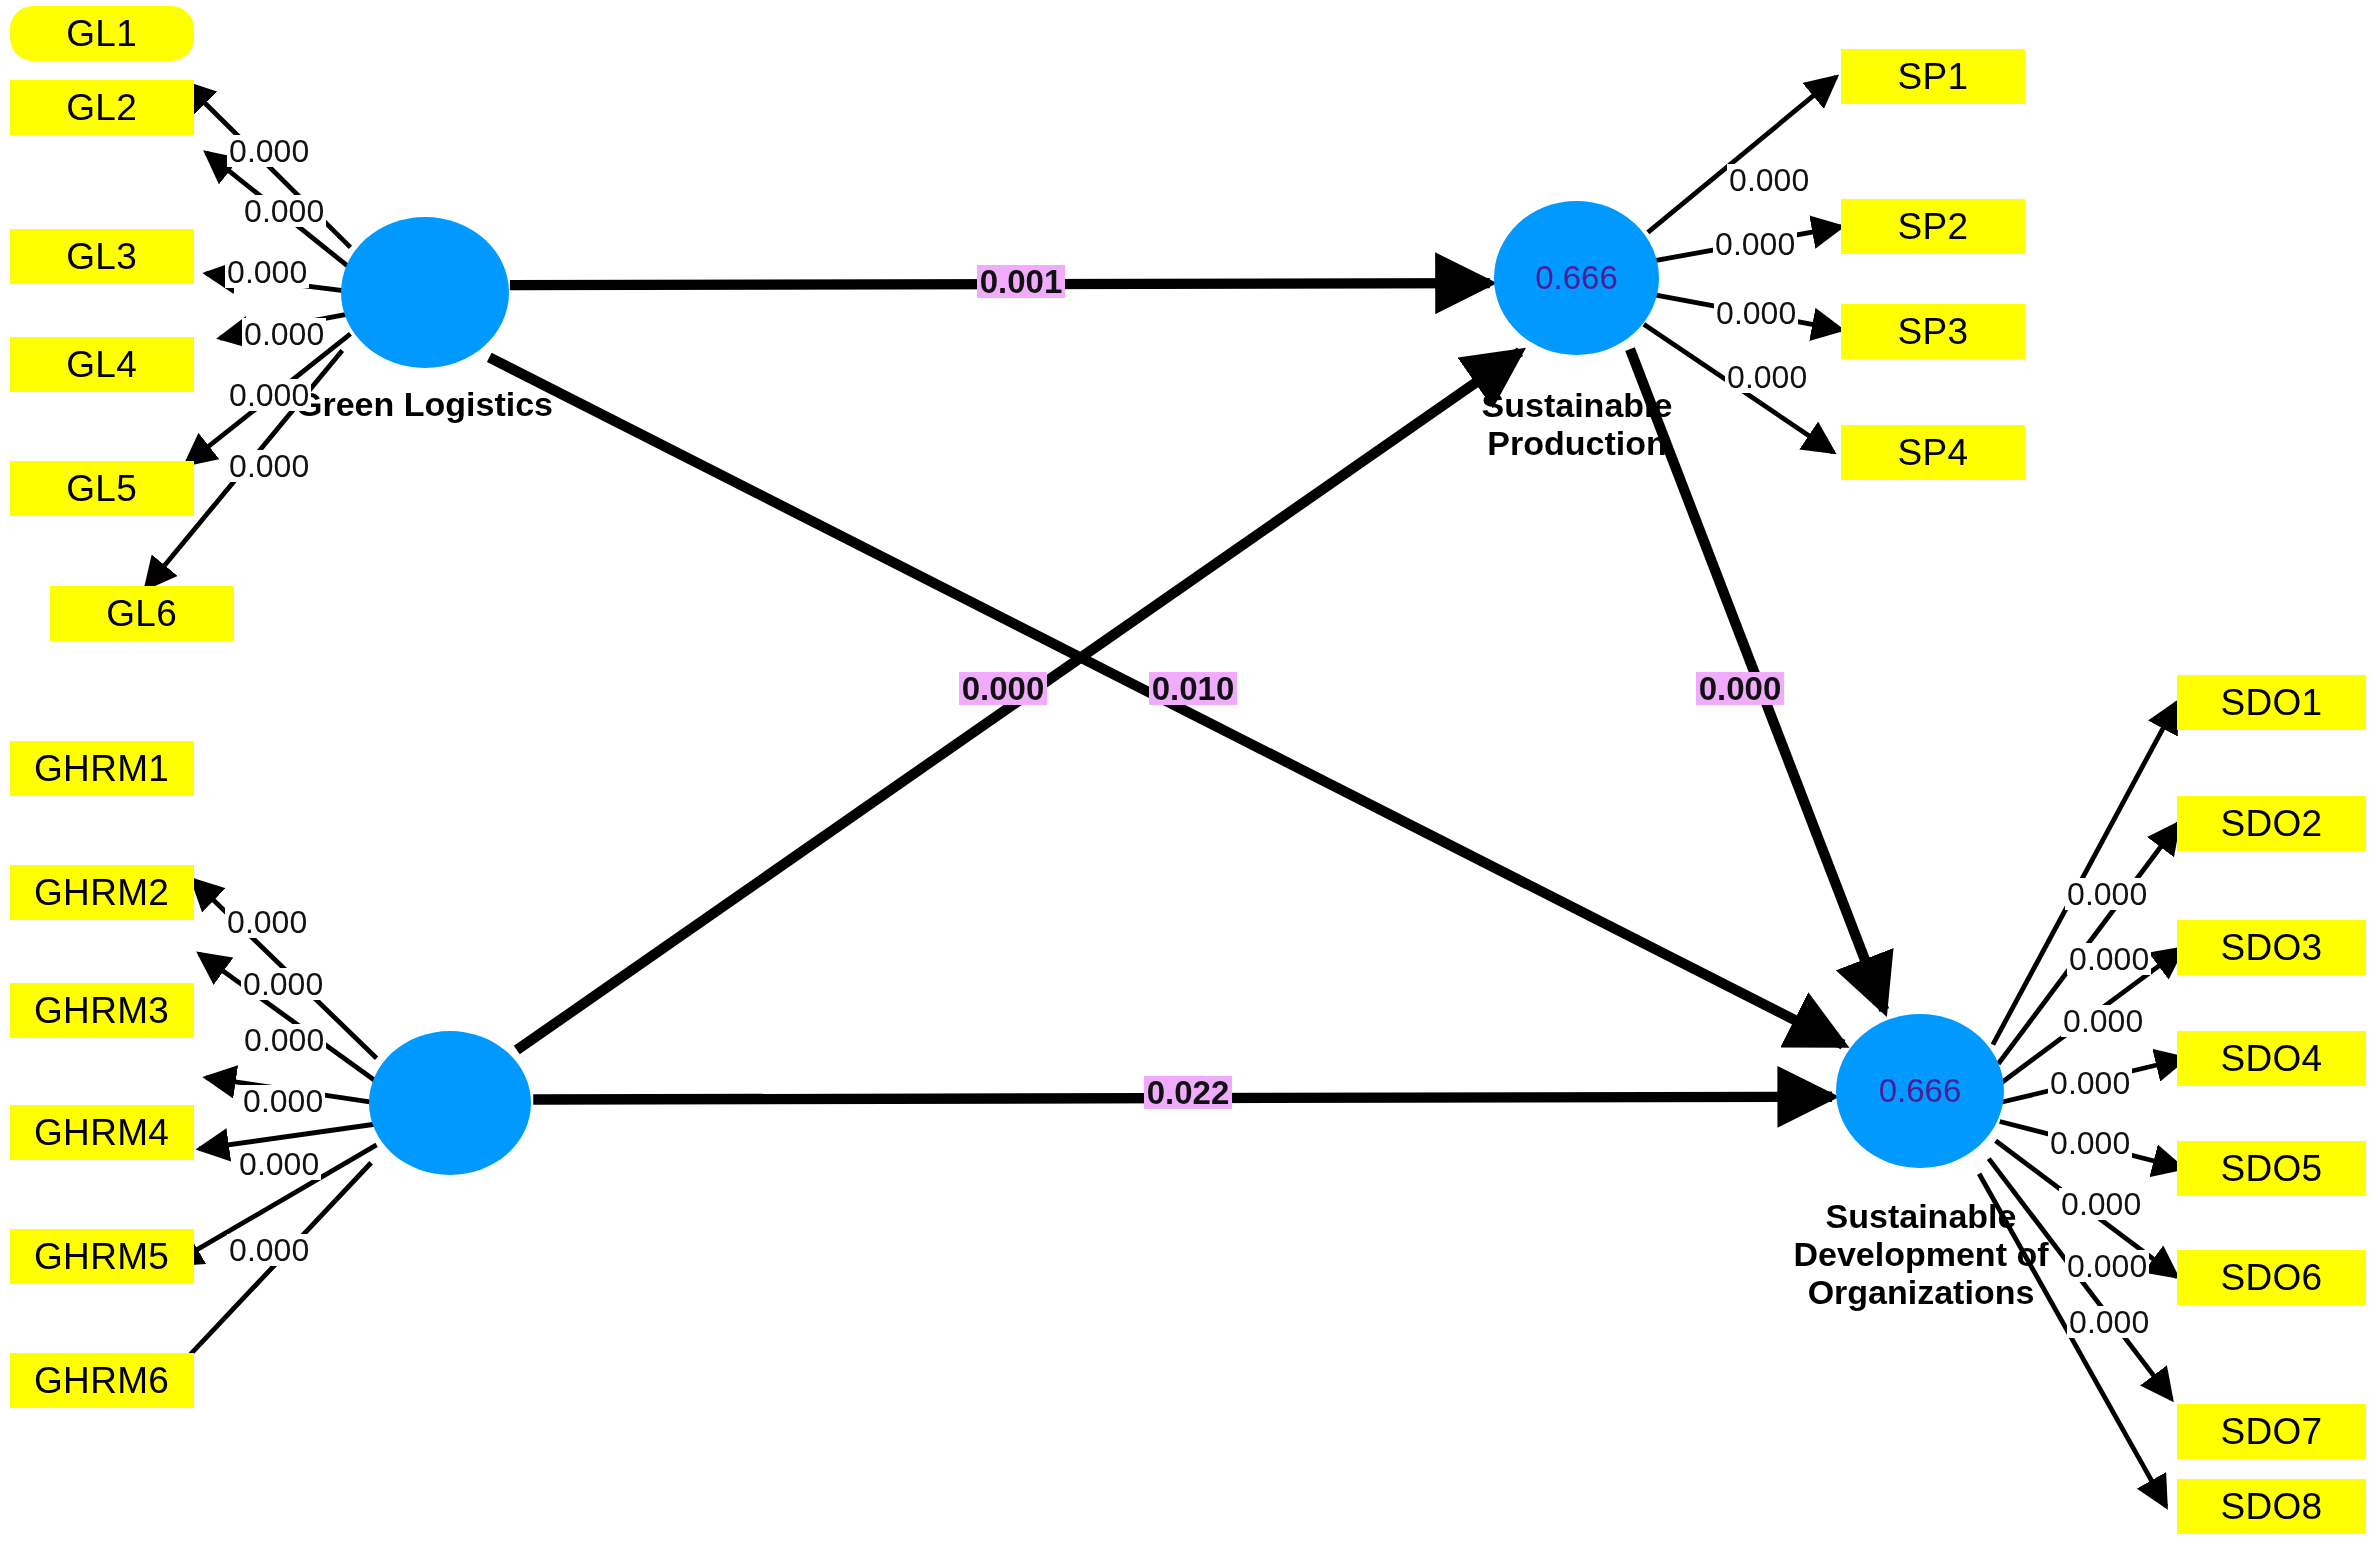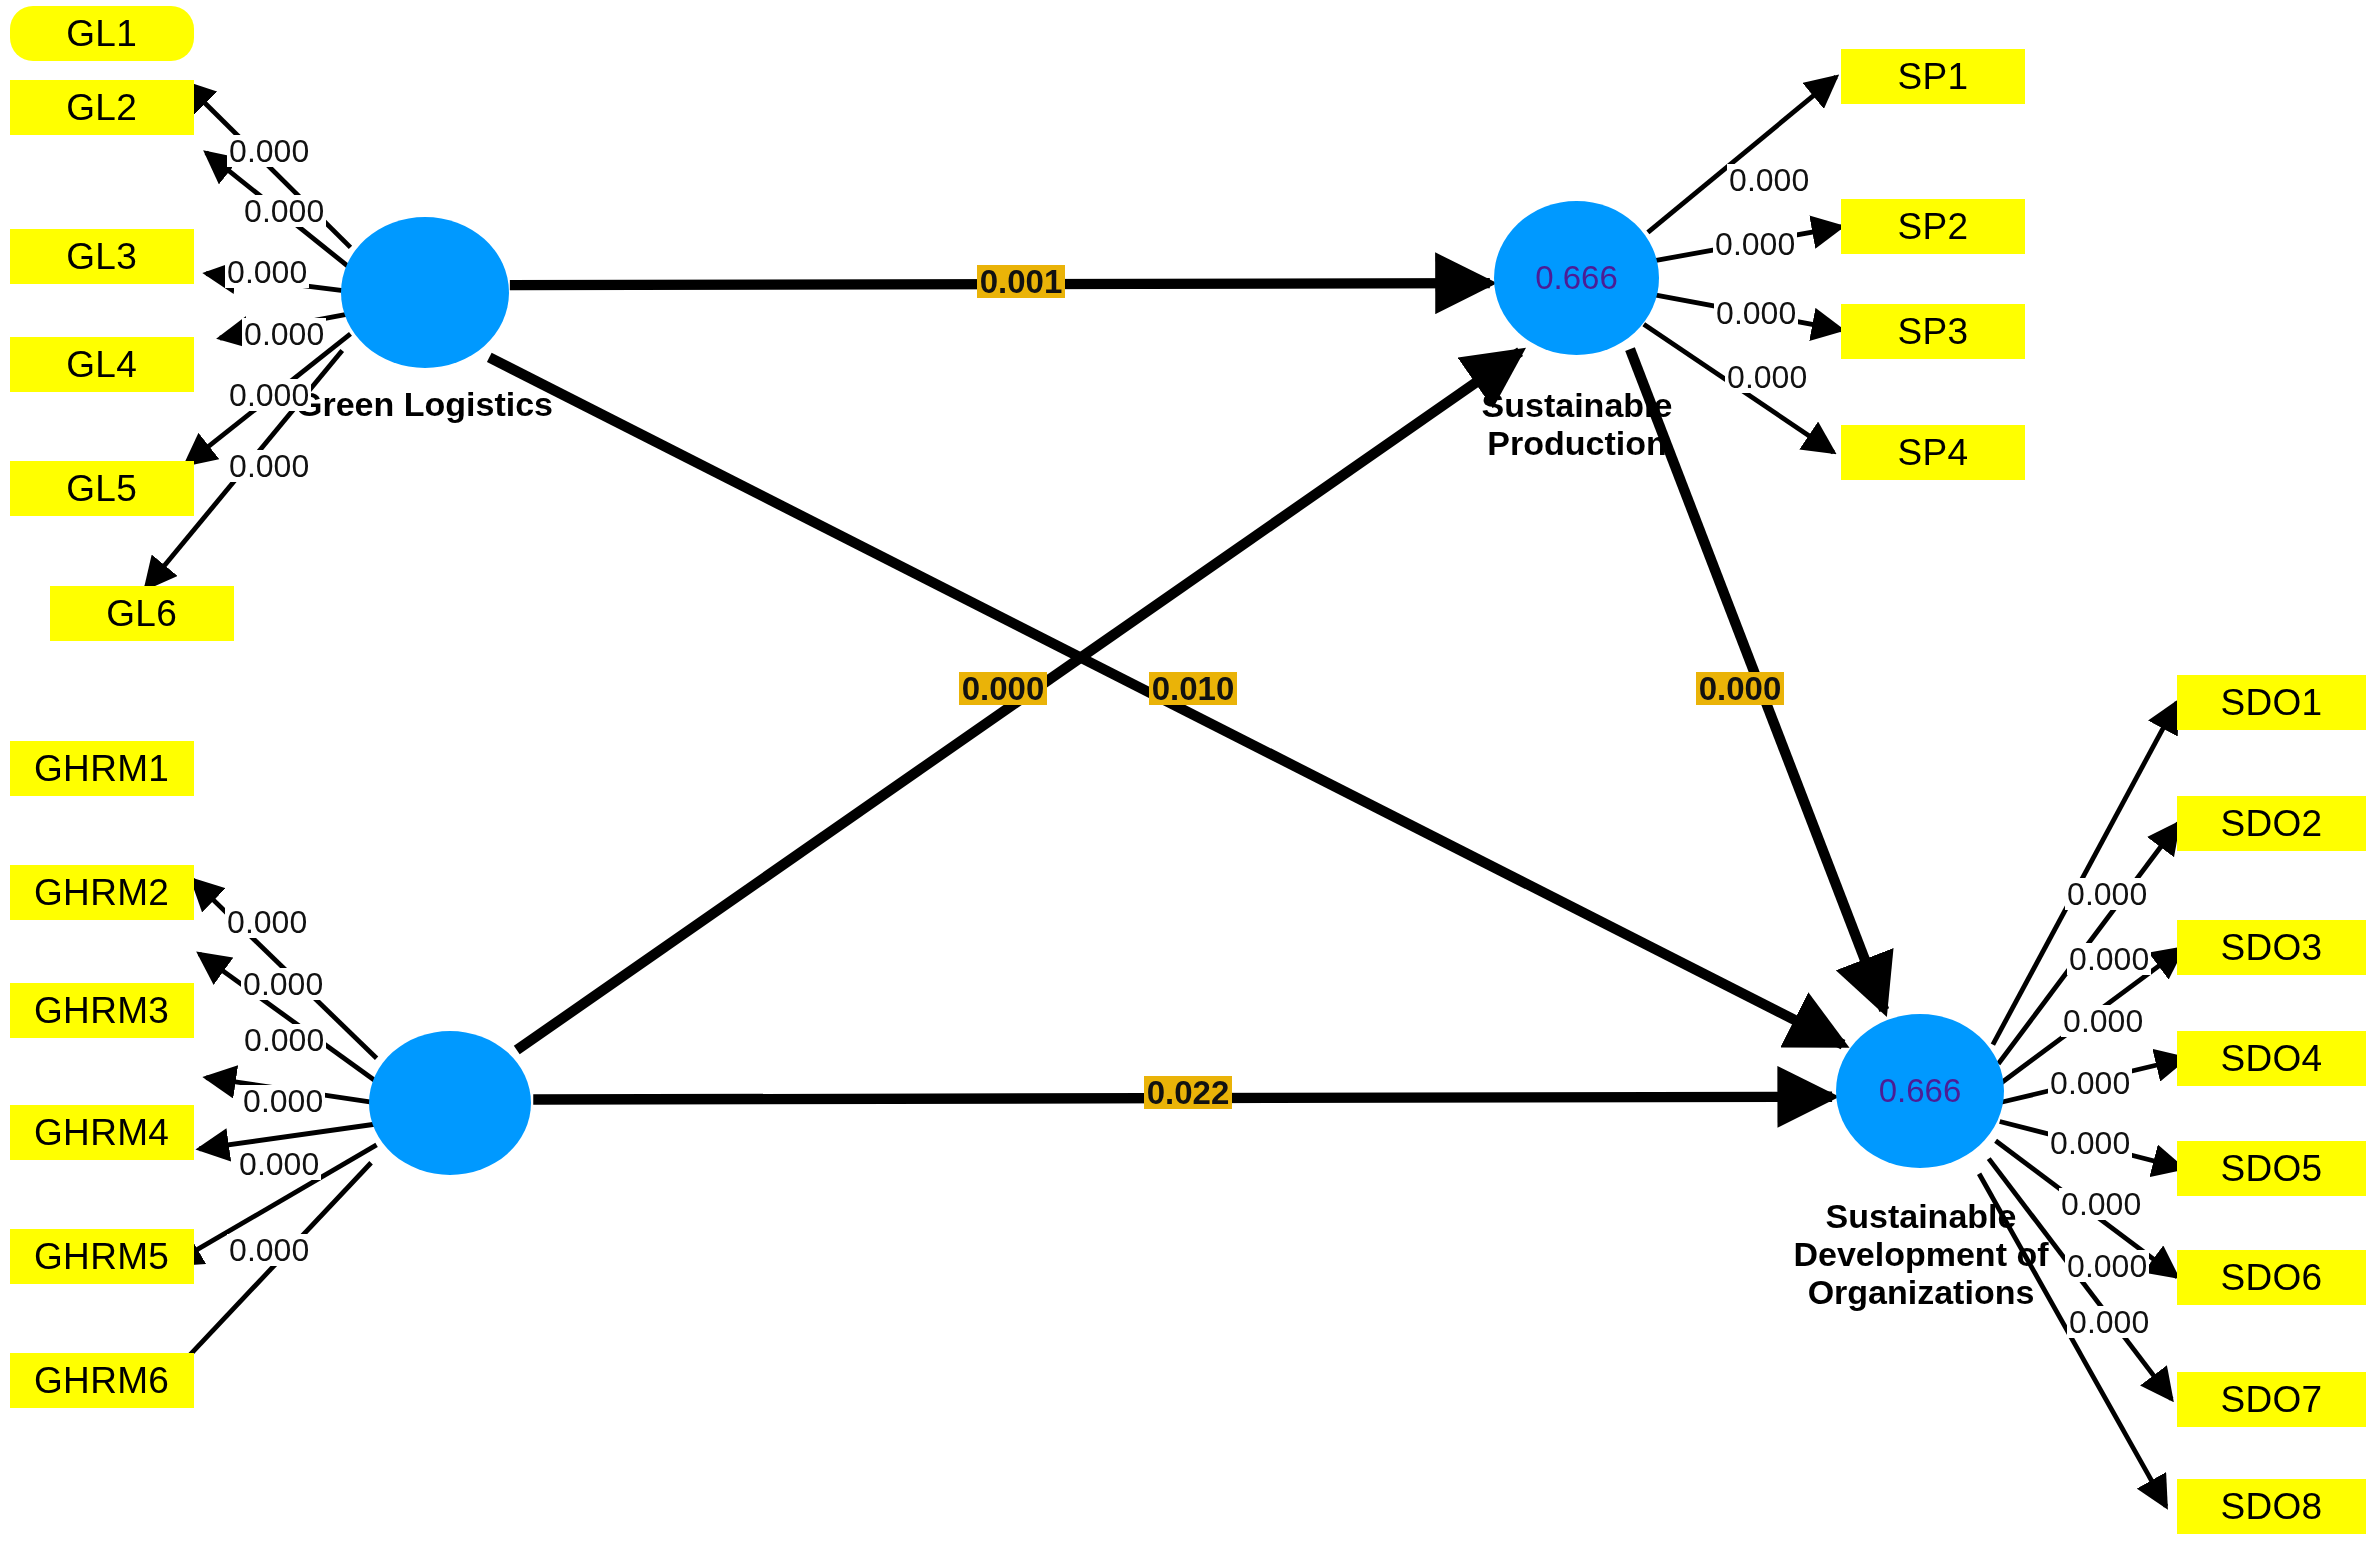--- a/index.html
+++ b/index.html
@@ -20,21 +20,21 @@
     font-family:"Liberation Sans",sans-serif;
   }
   .lvlabel{
     position:absolute;text-align:center;color:#000000;
     font-size:34px;font-weight:bold;line-height:1.12;
     font-family:"Liberation Sans",sans-serif;white-space:pre-line;
   }
   .coef{
     position:absolute;color:#111111;font-size:33px;font-weight:bold;
     font-family:"Liberation Sans",sans-serif;white-space:nowrap;
-    background:#eab308;padding:0 2.7px;line-height:1;
+    background:#f0abfc;padding:0 2.7px;line-height:1;
   }
   .loadlab{
     position:absolute;color:#111111;font-size:32px;font-weight:400;
     font-family:"Liberation Sans",sans-serif;white-space:nowrap;
     background:#ffffff;padding:0 2.1px;line-height:1;
   }
 </style>
 </head>
 <body>
 
@@ -157,21 +157,21 @@
     </div>
   <div class="ind" style="left:2177px;top:1031px;width:189px;height:55px;">
       <span>SDO4</span>
     </div>
   <div class="ind" style="left:2177px;top:1141px;width:189px;height:55px;">
       <span>SDO5</span>
     </div>
   <div class="ind" style="left:2177px;top:1250px;width:189px;height:55px;">
       <span>SDO6</span>
     </div>
-  <div class="ind" style="left:2177px;top:1372px;width:189px;height:55px;">
+  <div class="ind" style="left:2177px;top:1404px;width:189px;height:55px;">
       <span>SDO7</span>
     </div>
   <div class="ind" style="left:2177px;top:1479px;width:189px;height:55px;">
       <span>SDO8</span>
     </div>
 
   <div class="lv" style="left:341px;top:217px;width:168px;height:151px;">
       <span></span>
     </div>
   <div class="lvlabel" style="left:287px;top:385px;width:275px;">Green Logistics</div>

